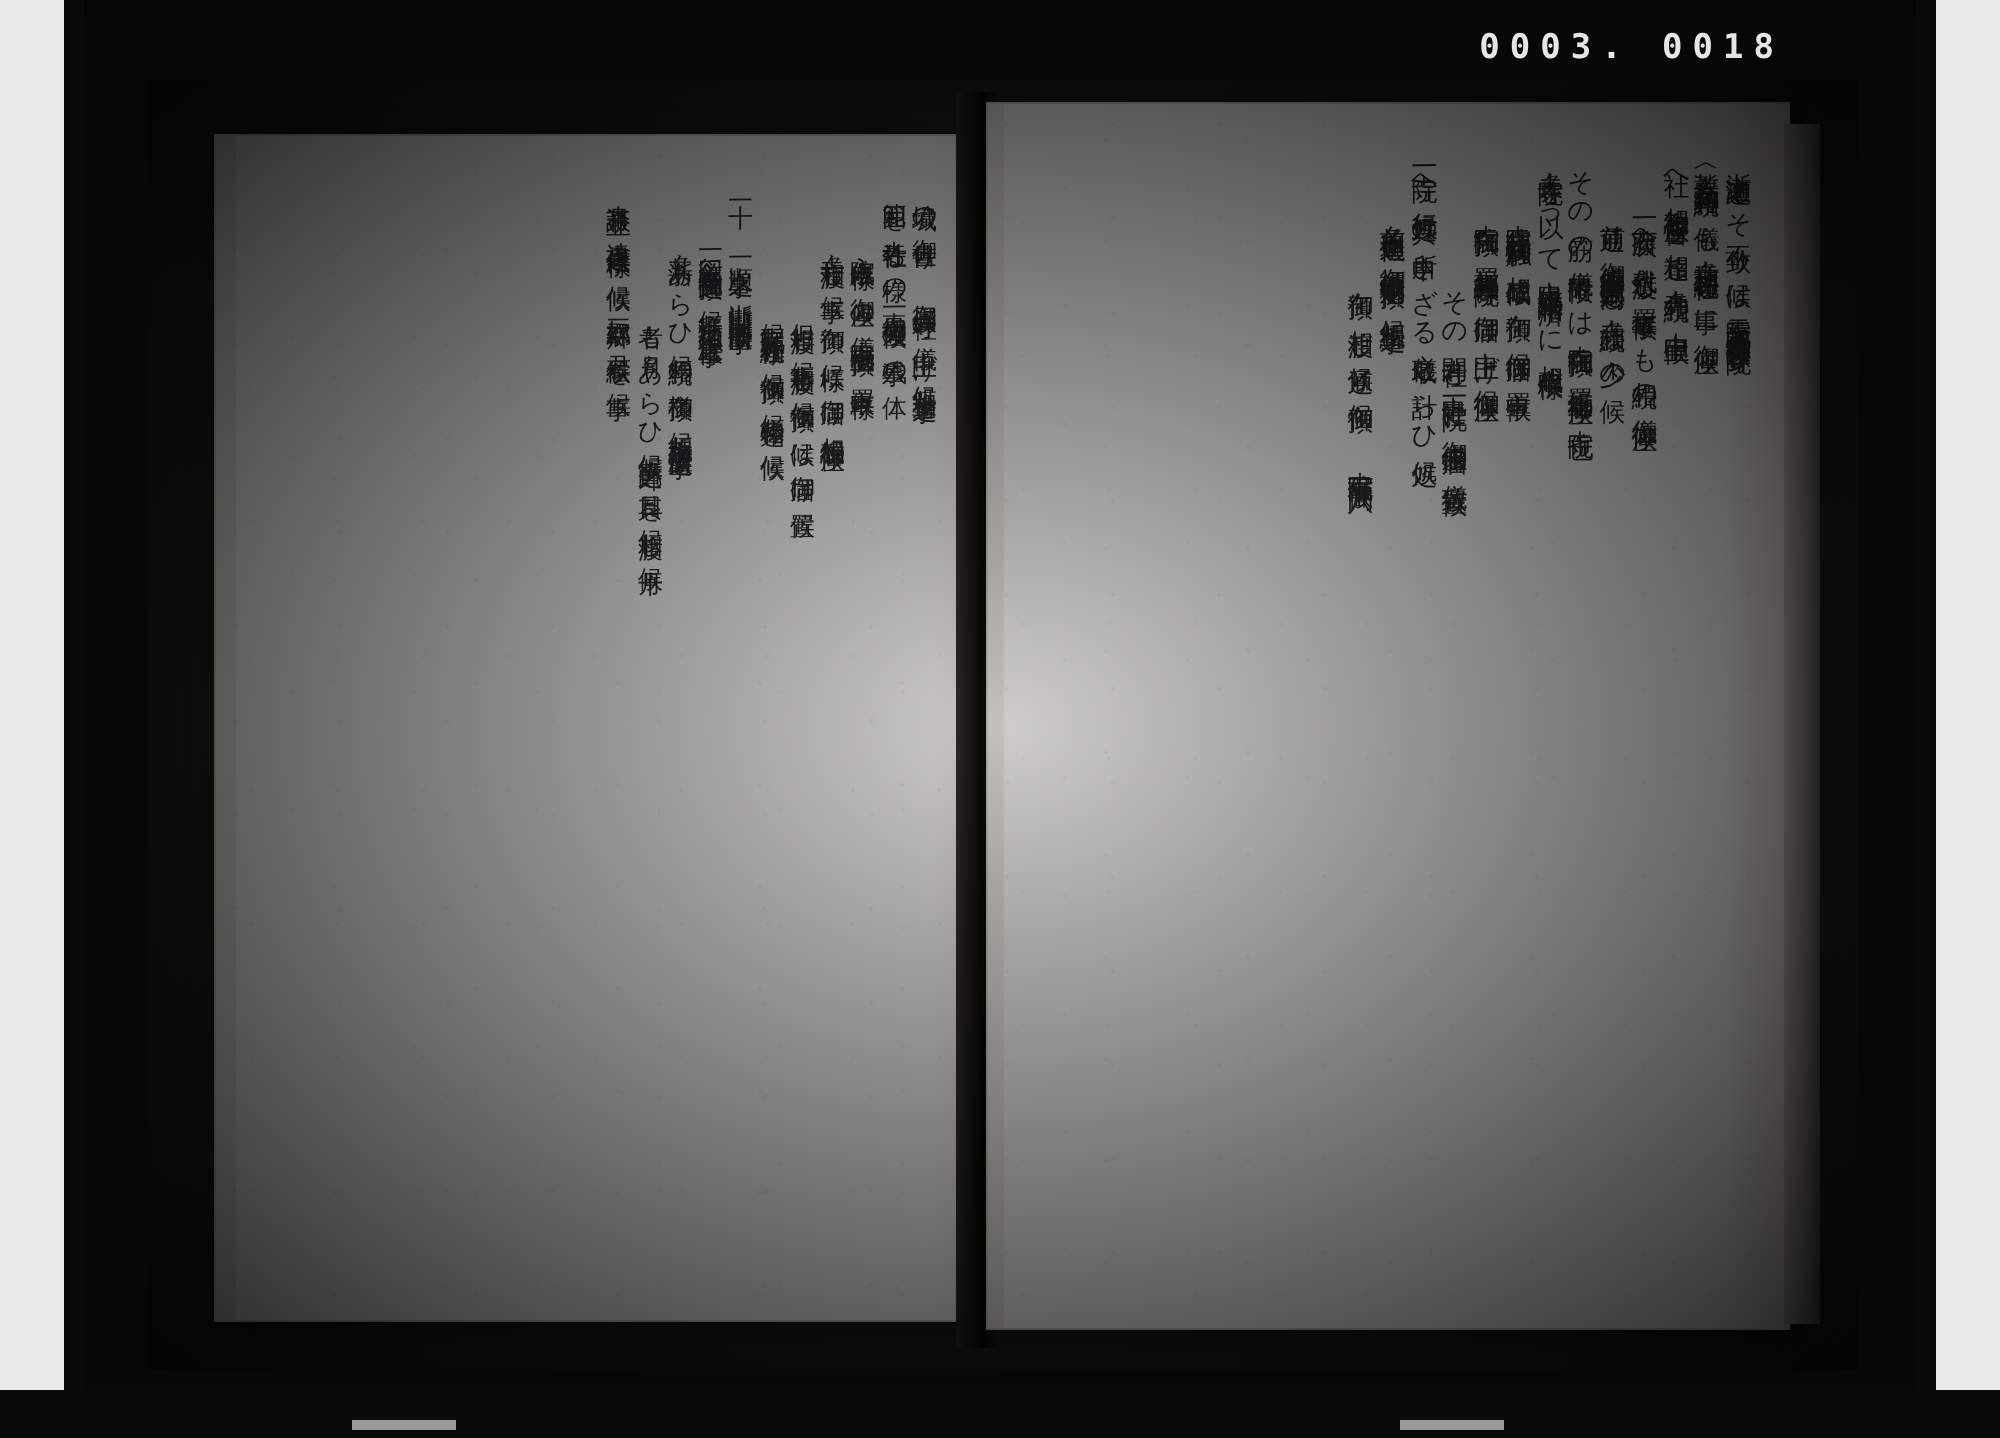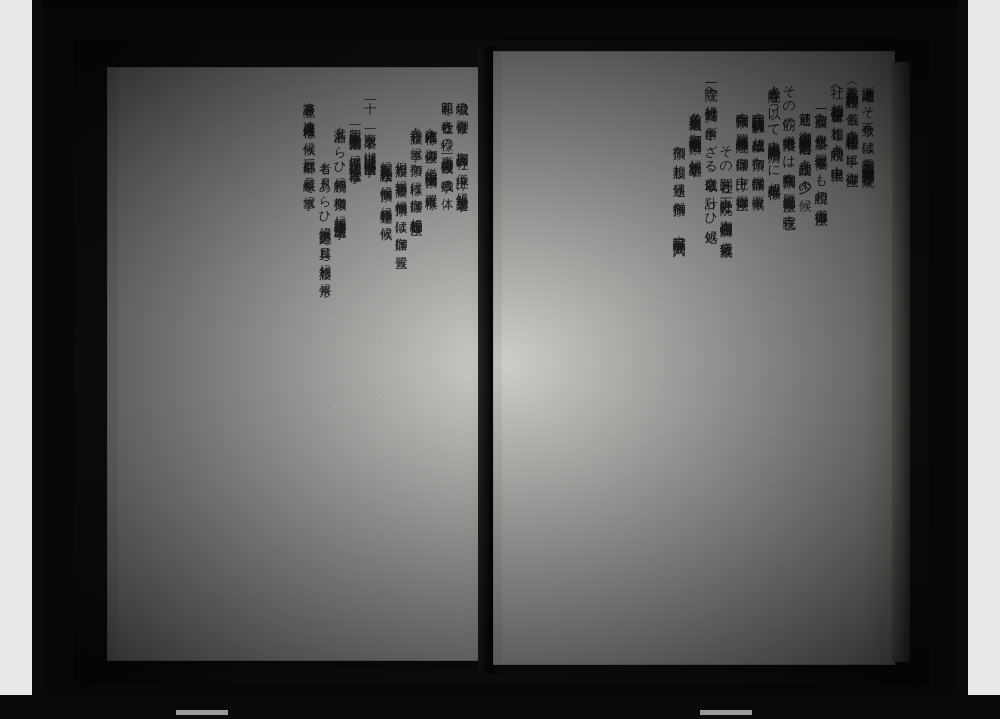--- a/index.html
+++ b/index.html
@@ -202,20 +202,21 @@
 <div id="page">
 
   <div class="film-bg"></div>
   <div class="top-strip"></div>
 
   <div class="edge-light left"></div>
   <div class="edge-dark  left"></div>
   <div class="edge-light right"></div>
   <div class="edge-dark  right"></div>
 
+  <div class="frame-number">0003. 0018</div>
 
   <div class="book">
 
     <div class="leaf verso">
       <div class="grain"></div>
       <div class="columns">
         <div class="col">墳城の御書仕り　御届候寺社の儀申上げ候処相違之事</div>
         <div class="col">範囲を寺社仕る様の事一切御座候候の残事の体</div>
         <div class="col indent">入院申候様に御座候の儀寺院申上候御預ヶ置申候様</div>
         <div class="col indent">寺々相渡し候事　御預ヶ候様に御届け相続候御座候</div>

